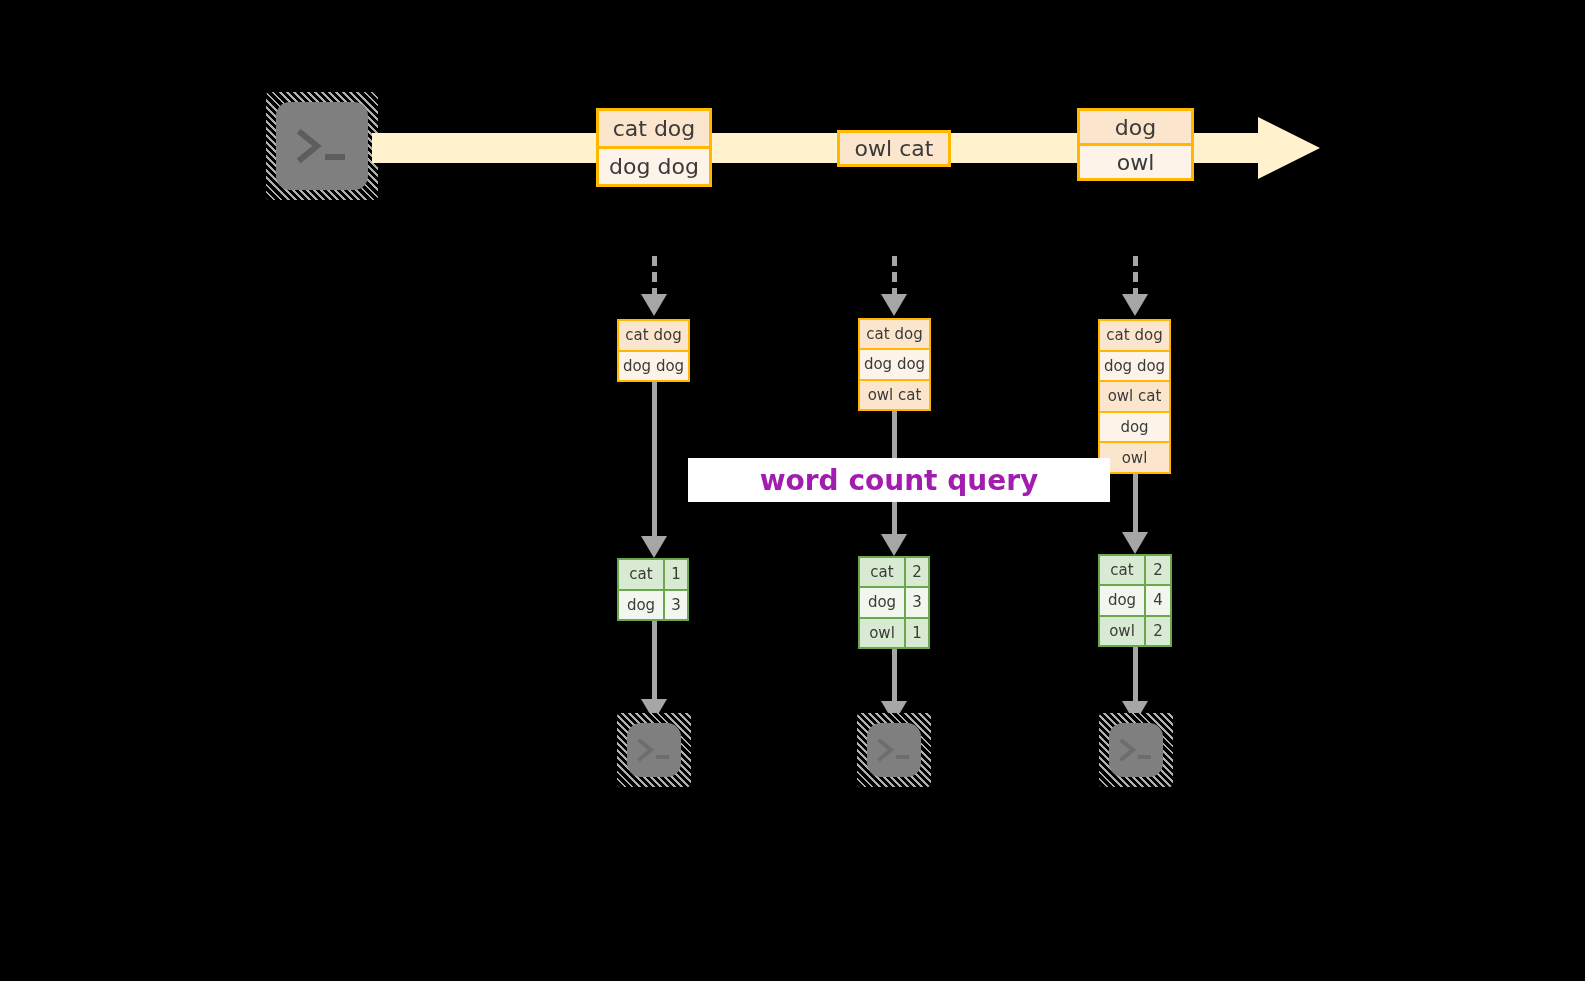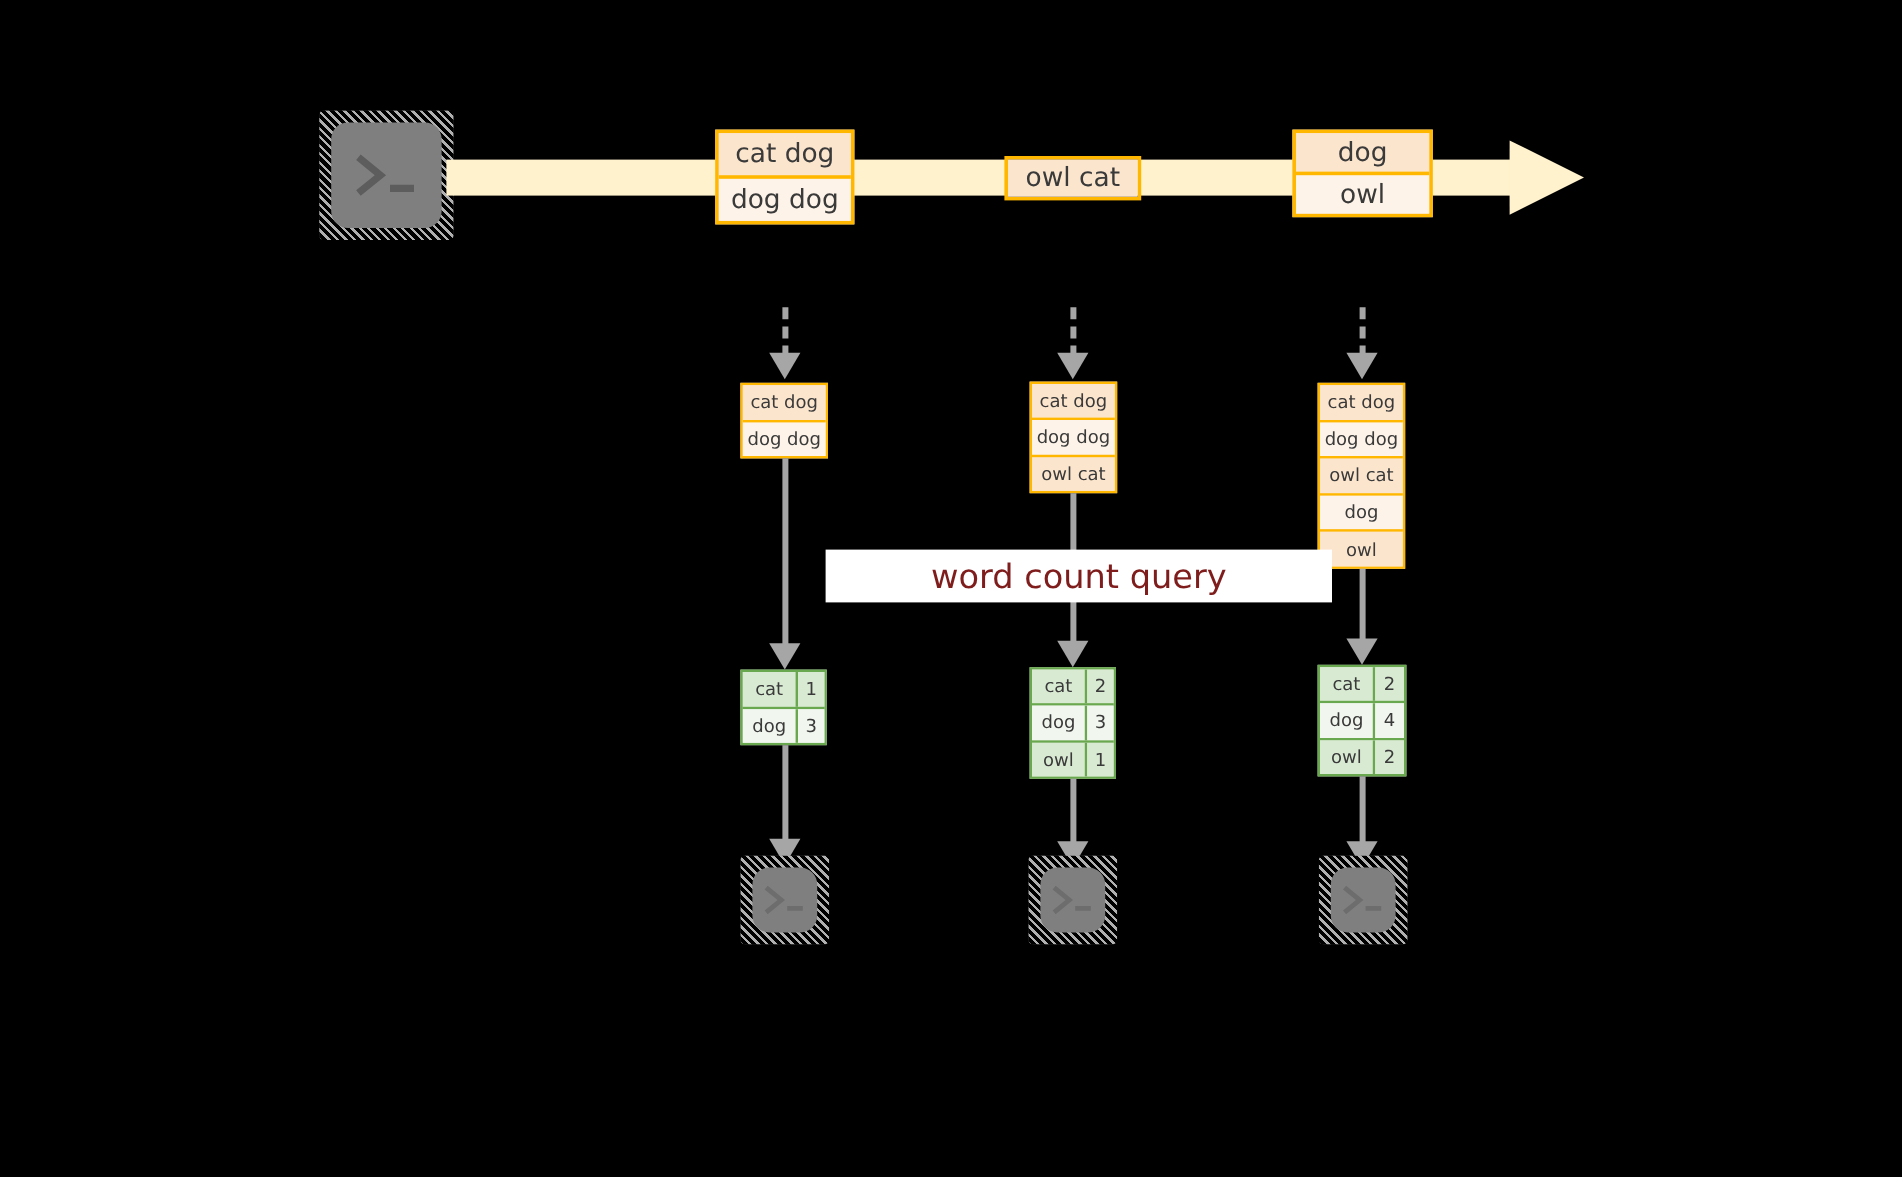--- a/index.html
+++ b/index.html
@@ -125,22 +125,23 @@
   
   .query-band {
     position: absolute;
     background: #ffffff;
     display: flex;
     align-items: center;
     justify-content: center;
   }
   .query-band span {
     font-size: 28px;
-    color: #7f1d1d;
+    color: #a21caf;
     white-space: nowrap;
+    font-weight: bold;
   }
 </style>
 </head>
 <body>
 
 <div id="stage">
 
   <div class="terminal" style="left:266px; top:92px; width:112px; height:108px;">
     <div class="terminal-inner">
       <svg width="70" height="46" viewBox="0 0 70 46" aria-hidden="true">

